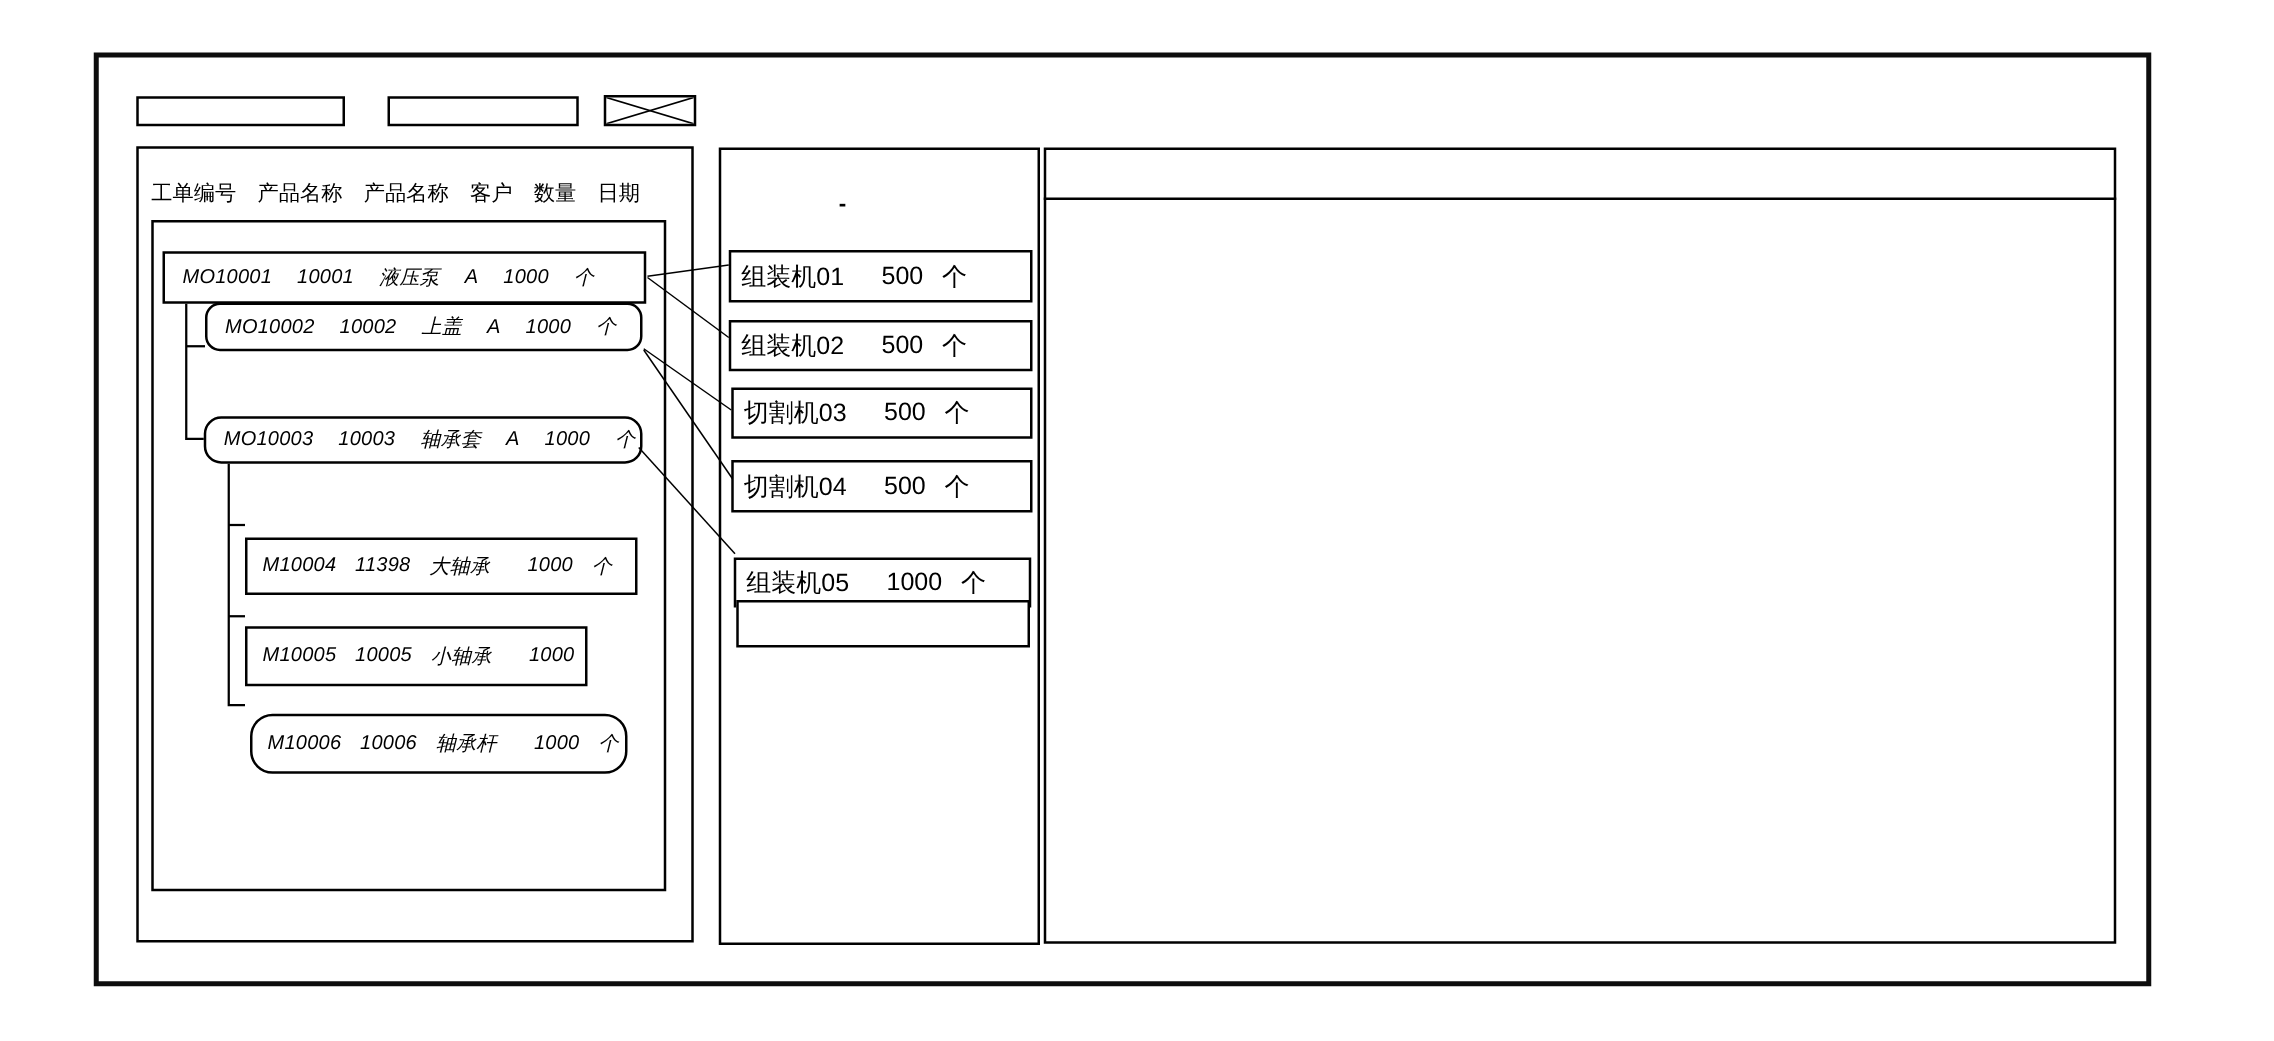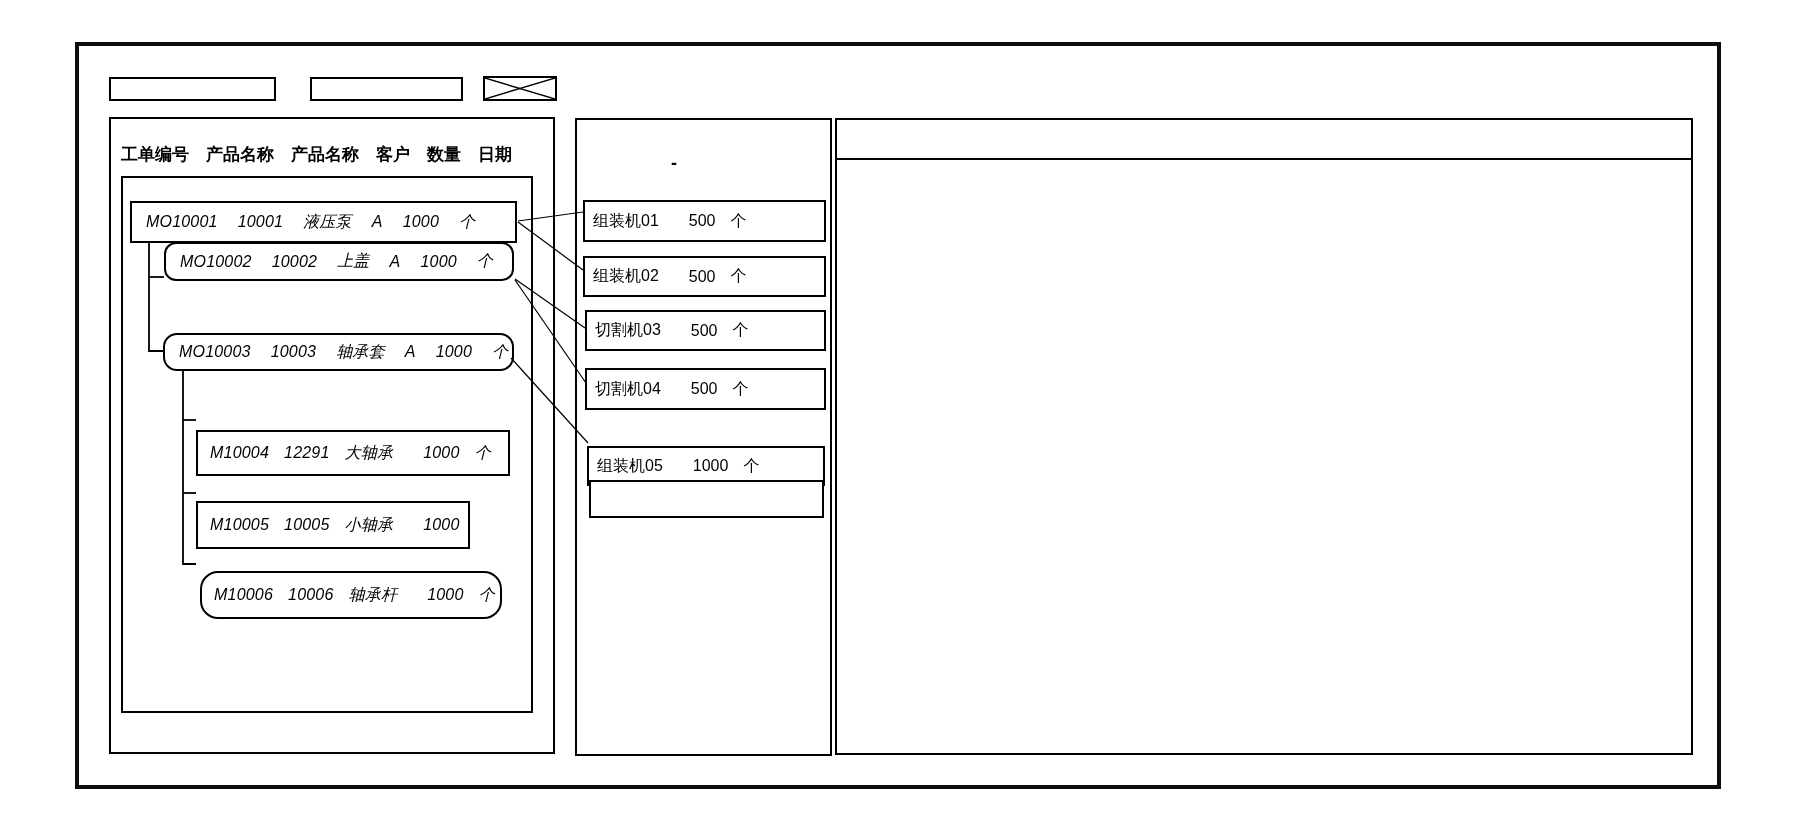--- a/index.html
+++ b/index.html
@@ -20,28 +20,28 @@
     display:flex;align-items:center;
     padding-left:14px;gap:20px;
     font-size:16px;font-weight:400;letter-spacing:0.2px;
     white-space:nowrap;overflow:hidden;font-style:italic;
   }
   .order-box.child{gap:15px;padding-left:12px;margin-top:32px;}
   .machine-box{
     border:2px solid #000;background:#fff;
     display:flex;align-items:center;
     padding-left:8px;
-    font-size:16px;font-weight:400;
+    font-size:20px;font-weight:400;
     white-space:nowrap;overflow:hidden;
   }
   .machine-box .qty{margin-left:30px;}
   .machine-box .unit{margin-left:15px;}
   .col-header{
     display:flex;align-items:center;gap:17px;
-    font-size:17px;font-weight:700;white-space:nowrap;
+    font-size:17px;font-weight:400;white-space:nowrap;
   }
   .schedule-header-line{
     position:absolute;left:-2px;right:-2px;top:38px;
     border-top:2px solid #000;
   }
   .dash{font-size:18px;font-weight:700;line-height:10px;}
   svg.overlay{position:absolute;left:0;top:0;pointer-events:none;}
 </style>
 </head>
 <body>
@@ -94,21 +94,21 @@
     <span>MO10003</span>
     <span>10003</span>
     <span>轴承套</span>
     <span>A</span>
     <span>1000</span>
     <span>个</span>
   </div>
 
   <div class="abs order-box child" style="left:196px;top:398px;width:314px;height:46px;">
     <span>M10004</span>
-    <span>12291</span>
+    <span>11398</span>
     <span>大轴承</span>
     <span></span>
     <span>1000</span>
     <span>个</span>
   </div>
 
   <div class="abs order-box child" style="left:196px;top:469px;width:274px;height:48px;">
     <span>M10005</span>
     <span>10005</span>
     <span>小轴承</span>

